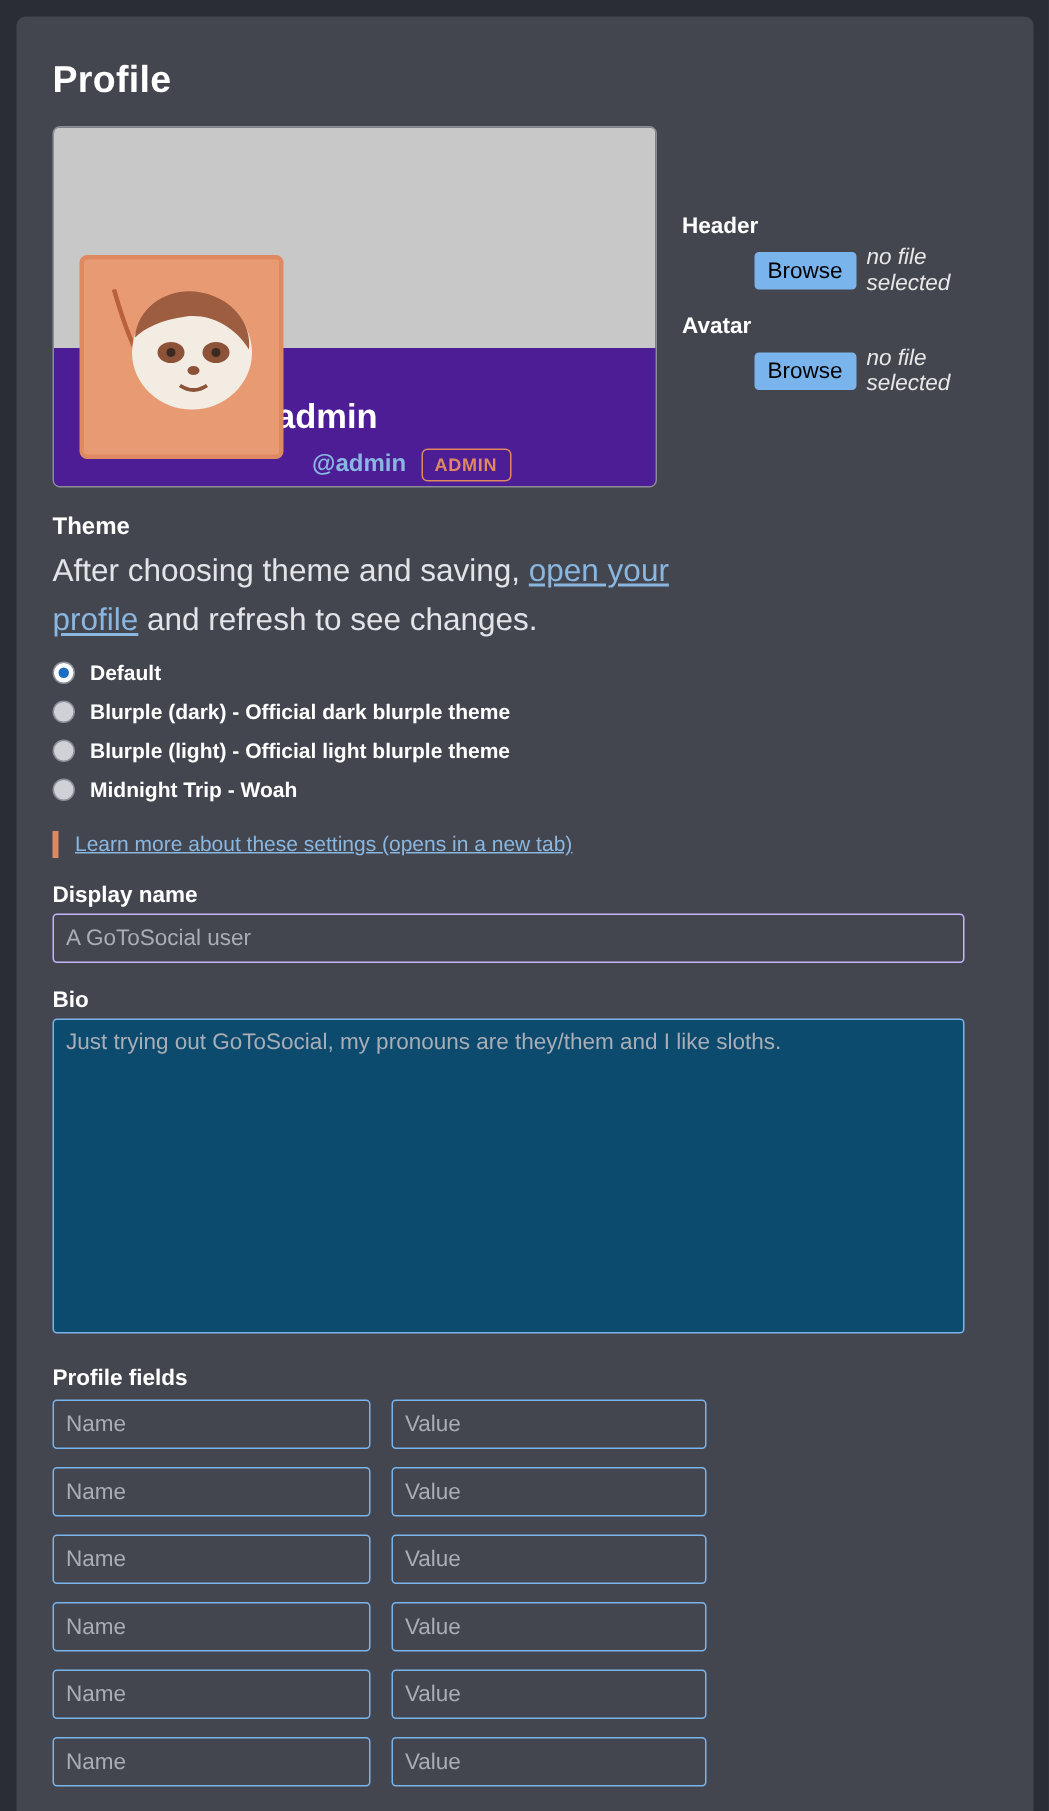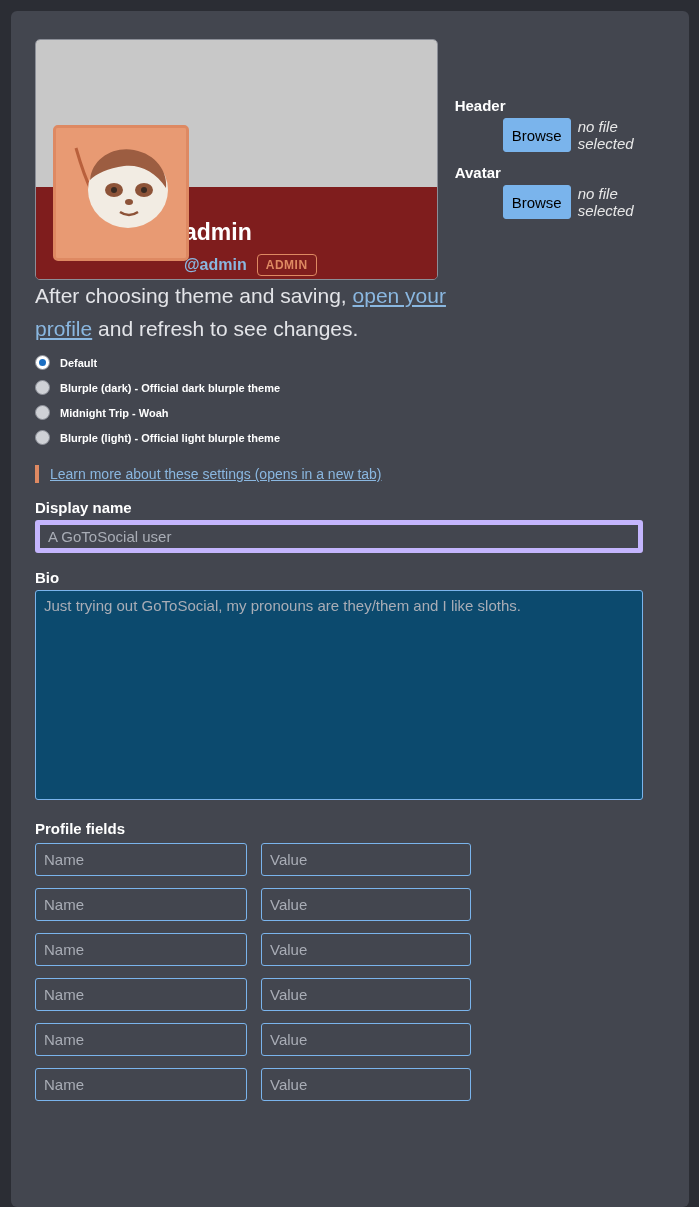--- a/index.html
+++ b/index.html
@@ -44,21 +44,21 @@
     overflow: hidden;
     background: #43464f;
     position: relative;
   }
   .preview-header-img {
     height: 147px;
     background: #c8c8c8;
   }
   .preview-body {
     height: 92px;
-    background: #7f1d1d;
+    background: #4c1d95;
     padding: 20px 14px 10px 148px;
     position: relative;
   }
   .avatar {
     position: absolute;
     left: 17px;
     top: 85px;
     width: 136px;
     height: 136px;
     border: 3px solid #de8962;
@@ -71,20 +71,21 @@
     color: #ffffff;
     font-size: 23px;
     font-weight: bold;
     margin-top: 12px;
   }
   .handle-row {
     display: flex;
     align-items: center;
     gap: 10px;
     margin-top: 8px;
+    margin-left: 24px;
   }
   .handle {
     color: #8ab7e0;
     font-size: 16px;
     font-weight: bold;
   }
   .role-badge {
     color: #de8962;
     border: 1px solid #de8962;
     border-radius: 4px;
@@ -99,20 +100,21 @@
     padding-top: 58px;
     color: #ffffff;
   }
   .file-label {
     font-size: 15px;
     font-weight: bold;
     margin-bottom: 4px;
   }
   .file-row {
     display: flex;
+    align-items: center;
     margin-bottom: 12px;
     padding-left: 48px;
   }
   .browse-btn {
     background: #7ab4ec;
     color: #000000;
     border: 1px solid #7ab4ec;
     border-radius: 3px;
     font-size: 15px;
     padding: 3px 8px;
@@ -167,21 +169,21 @@
     position: absolute;
     left: 3px;
     top: 3px;
     width: 7px;
     height: 7px;
     border-radius: 50%;
     background: #1b6ec2;
   }
   .radio-label {
     color: #ffffff;
-    font-size: 11px;
+    font-size: 14px;
     font-weight: bold;
   }
 
   
   .info-block {
     border-left: 4px solid #de8962;
     padding-left: 11px;
     margin-top: 20px;
   }
   .info-title {
@@ -199,21 +201,21 @@
   .field-label {
     color: #ffffff;
     font-size: 15px;
     font-weight: bold;
     margin: 16px 0 4px 0;
   }
   .text-input {
     width: 608px;
     height: 33px;
     background: #43464f;
-    border: 5px solid #c4b5fd;
+    border: 1px solid #c4b5fd;
     border-radius: 3px;
     color: #c9ccd3;
     font-size: 15px;
     padding: 4px 8px;
     font-family: "Liberation Sans", sans-serif;
     outline: none;
   }
   .text-input::placeholder { color: #a9adb6; }
   textarea.bio {
     width: 608px;
@@ -249,20 +251,21 @@
   }
   .field-name { width: 212px; }
   .field-value { width: 210px; }
   .field-name::placeholder, .field-value::placeholder { color: #a9adb6; }
 </style>
 </head>
 <body>
 
 <div class="page">
 
+  <h1 class="page-title">Profile</h1>
 
   <div class="preview-row">
 
     <div class="preview-card">
       <div class="preview-header-img"></div>
       <div class="preview-body">
         <div class="display-name">admin</div>
         <div class="handle-row">
           <span class="handle">@admin</span>
           <span class="role-badge">ADMIN</span>
@@ -292,40 +295,41 @@
       </div>
       <div class="file-label">Avatar</div>
       <div class="file-row">
         <button class="browse-btn">Browse</button>
         <span class="no-file">no file selected</span>
       </div>
     </div>
 
   </div>
 
+  <div class="section-label">Theme</div>
   <div class="theme-desc">
     <span>After choosing theme and saving, </span><a href="#">open your profile</a><span> and refresh to see changes.</span>
   </div>
 
   <div class="radio-list">
     <div class="radio-row">
       <span class="radio checked"></span>
       <span class="radio-label">Default</span>
     </div>
     <div class="radio-row">
       <span class="radio"></span>
       <span class="radio-label">Blurple (dark) - Official dark blurple theme</span>
     </div>
     <div class="radio-row">
       <span class="radio"></span>
-      <span class="radio-label">Midnight Trip - Woah</span>
+      <span class="radio-label">Blurple (light) - Official light blurple theme</span>
     </div>
     <div class="radio-row">
       <span class="radio"></span>
-      <span class="radio-label">Blurple (light) - Official light blurple theme</span>
+      <span class="radio-label">Midnight Trip - Woah</span>
     </div>
   </div>
 
   <div class="info-block">
     <a class="info-link" href="#">Learn more about these settings (opens in a new tab)</a>
   </div>
 
   <div class="field-label">Display name</div>
   <input class="text-input" type="text" placeholder="A GoToSocial user" style="">
 

